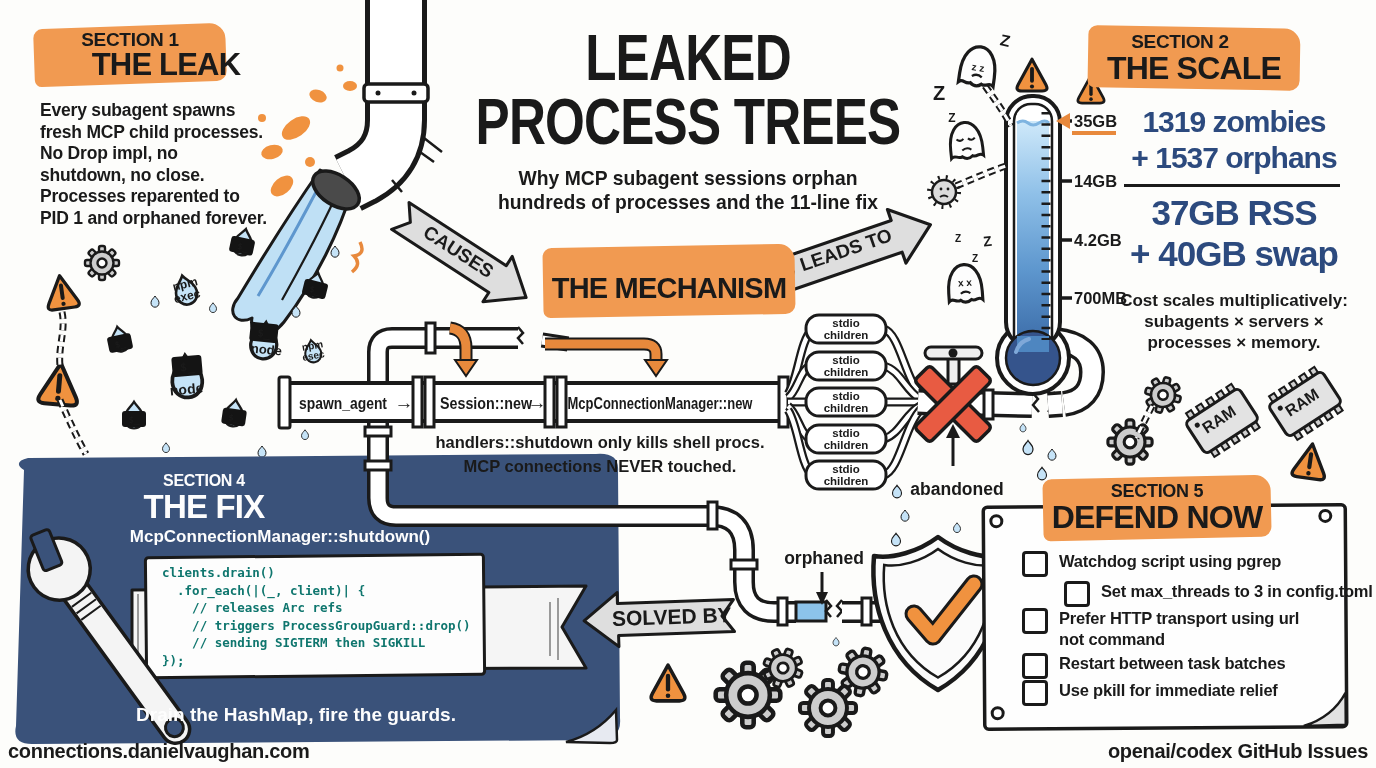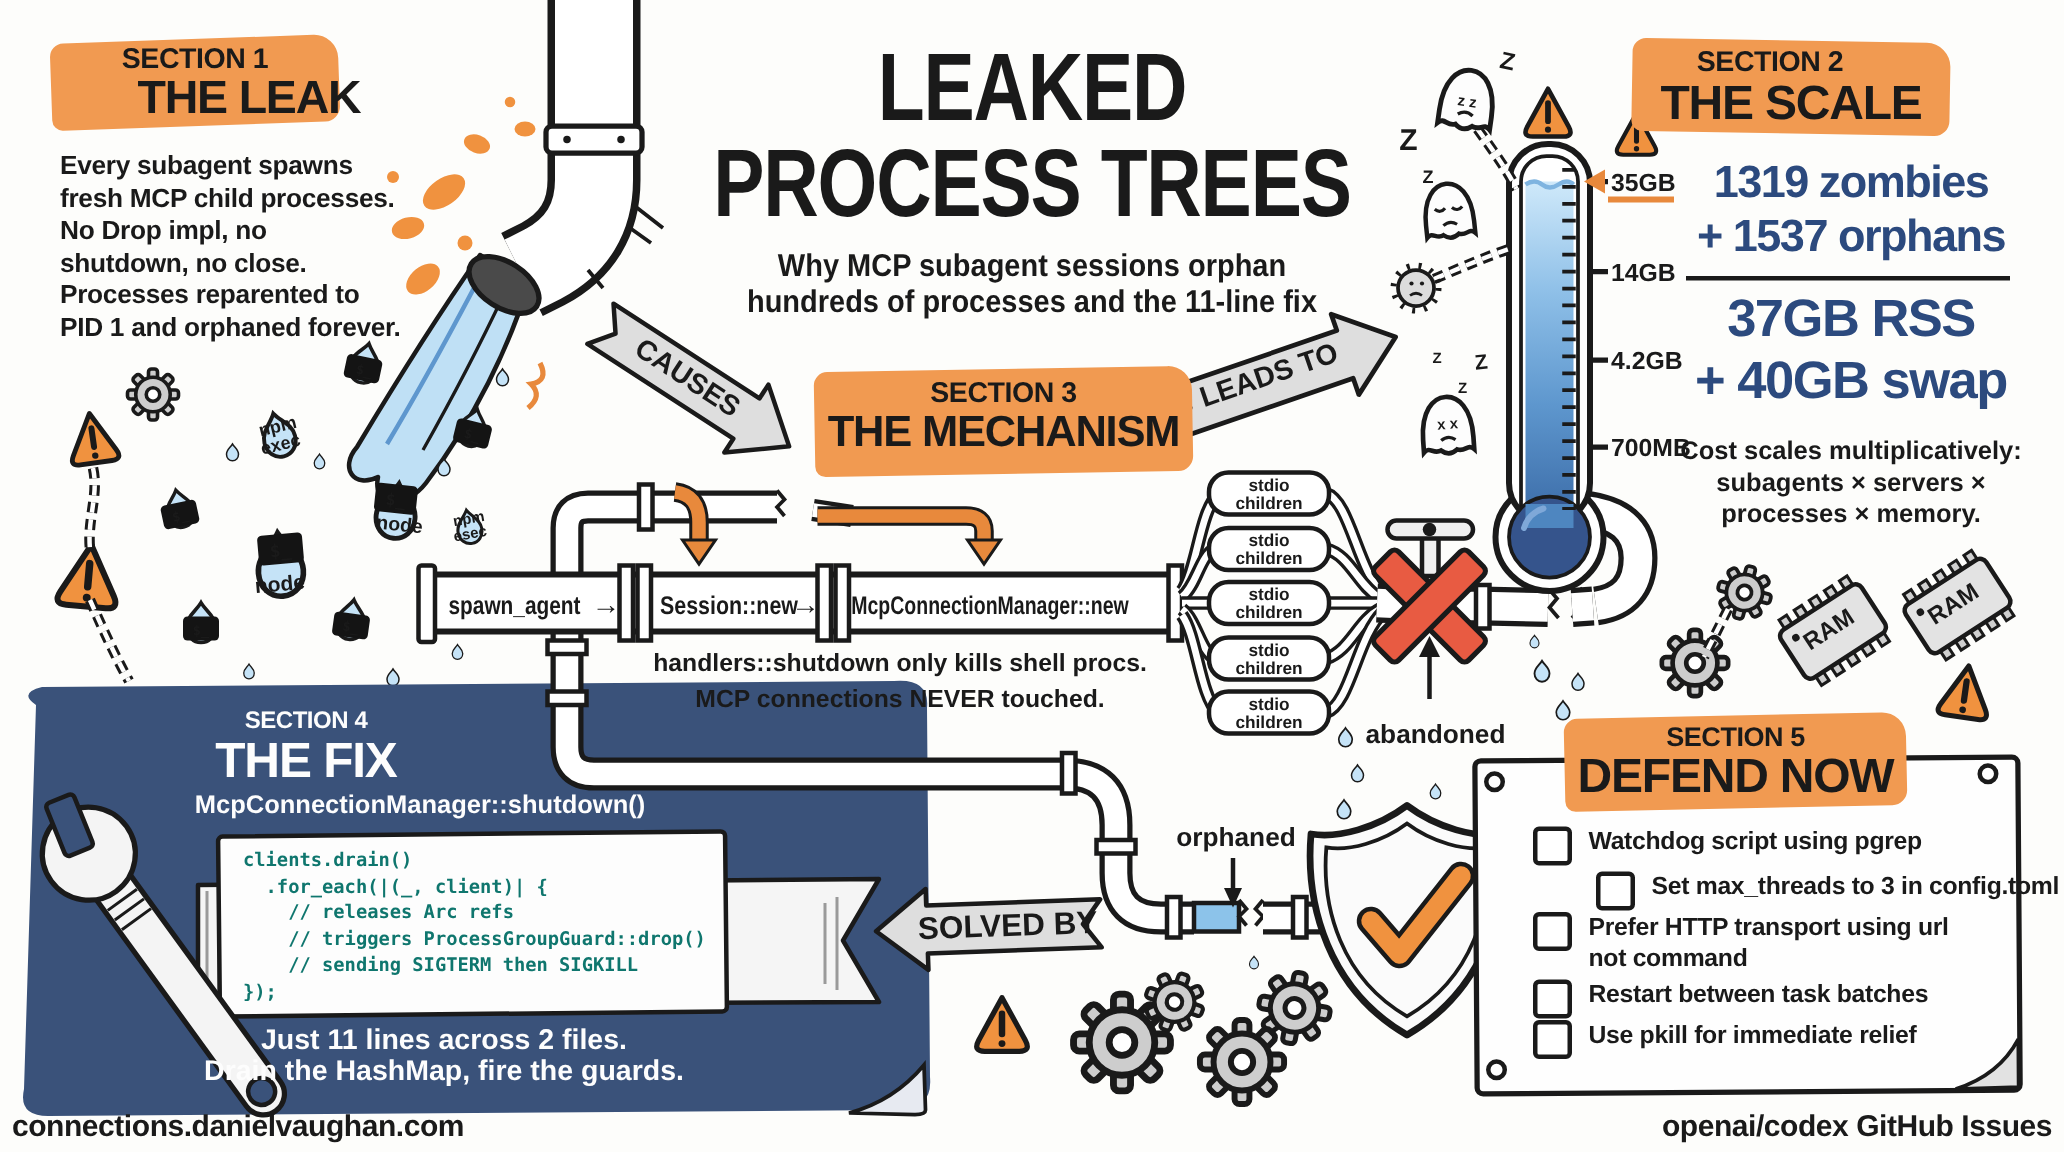--- a/index.html
+++ b/index.html
@@ -424,37 +424,36 @@
 <div class="ov center navy" style="left:1120px;top:104px;width:228px;font-size:30px;font-weight:bold;line-height:36px;letter-spacing:-1px;">1319 zombies</div>
 <div class="ov center navy" style="left:1120px;top:140px;width:228px;font-size:30px;font-weight:bold;line-height:36px;letter-spacing:-1px;">+ 1537 orphans</div>
 <div class="ov" style="left:1124px;top:184px;width:216px;border-top:3.5px solid #1a1a1a;"></div>
 <div class="ov center navy" style="left:1120px;top:192px;width:228px;font-size:35px;font-weight:bold;line-height:41px;letter-spacing:-1px;">37GB RSS</div>
 <div class="ov center navy" style="left:1120px;top:233px;width:228px;font-size:35px;font-weight:bold;line-height:41px;letter-spacing:-1px;">+ 40GB swap</div>
 <div class="ov center" style="left:1112px;top:290px;width:244px;font-size:17px;font-weight:bold;line-height:21px;">Cost scales multiplicatively:</div>
 <div class="ov center" style="left:1112px;top:311px;width:244px;font-size:17px;font-weight:bold;line-height:21px;">subagents × servers ×</div>
 <div class="ov center" style="left:1112px;top:332px;width:244px;font-size:17px;font-weight:bold;line-height:21px;">processes × memory.</div>
 
 <div class="ov hl" style="left:543px;top:246px;width:252px;height:70px;transform:rotate(-1deg);"></div>
-<div class="ov kicker" style="left:543px;top:252px;width:252px;font-size:19px;">SECTION 3</div>
 <div class="ov sec-title" style="left:543px;top:274px;width:252px;font-size:29px;">THE MECHANISM</div>
 <div class="ov center" style="left:420px;top:430px;width:360px;font-size:16.5px;font-weight:bold;line-height:24px;">handlers::shutdown only kills shell procs.</div>
 <div class="ov center" style="left:420px;top:454px;width:360px;font-size:16.5px;font-weight:bold;line-height:24px;">MCP connections NEVER touched.</div>
 
 <div class="ov kicker white" style="left:129px;top:472px;width:150px;font-size:16px;">SECTION 4</div>
 <div class="ov sec-title white" style="left:104px;top:490px;width:200px;font-size:33px;">THE FIX</div>
 <div class="ov center white" style="left:120px;top:527px;width:320px;font-size:17px;font-weight:bold;">McpConnectionManager::shutdown()</div>
 <div class="ov" style="left:162px;top:564px;">
   <div class="codeline">clients.drain()</div>
   <div class="codeline">  .for_each(|(_, client)| {</div>
   <div class="codeline">    // releases Arc refs</div>
   <div class="codeline">    // triggers ProcessGroupGuard::drop()</div>
   <div class="codeline">    // sending SIGTERM then SIGKILL</div>
   <div class="codeline">});</div>
 </div>
-<div class="ov center white" style="left:146px;top:683px;width:300px;font-size:19px;font-weight:bold;">Just 11 lines across 2 files.</div>
+<div class="ov center white" style="left:146px;top:656px;width:300px;font-size:19px;font-weight:normal;">Just 11 lines across 2 files.</div>
 <div class="ov center white" style="left:116px;top:704px;width:360px;font-size:19px;font-weight:bold;">Drain the HashMap, fire the guards.</div>
 
 <div class="ov hl" style="left:1043px;top:477px;width:228px;height:62px;transform:rotate(-1.2deg);"></div>
 <div class="ov kicker" style="left:1043px;top:481px;width:228px;font-size:18px;">SECTION 5</div>
 <div class="ov sec-title" style="left:1043px;top:501px;width:228px;font-size:32px;">DEFEND NOW</div>
 
 <div class="chk-row checked" style="left:1022px;top:551px;">
   <span class="cbox">
         <span class="check-icon"></span>
       </span>

